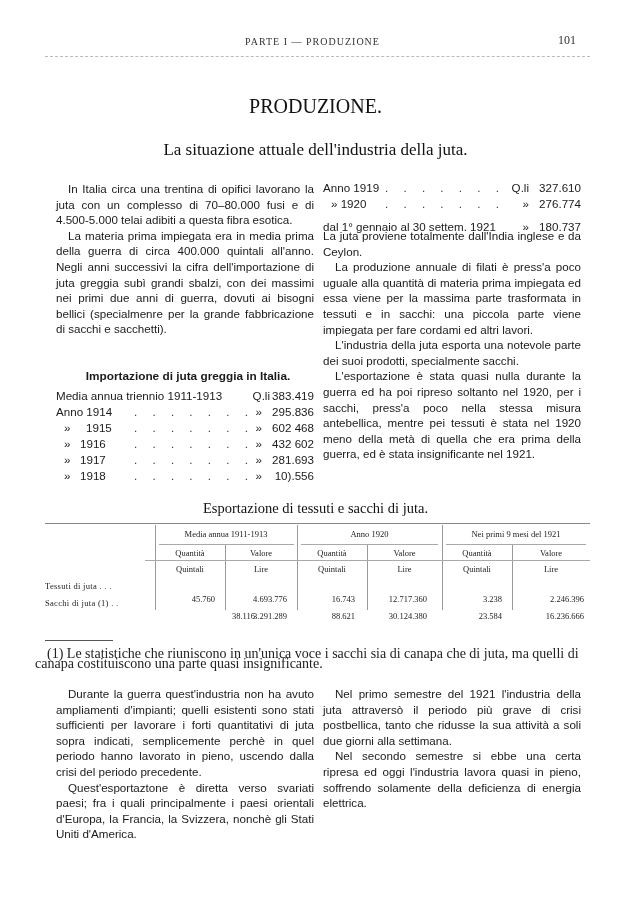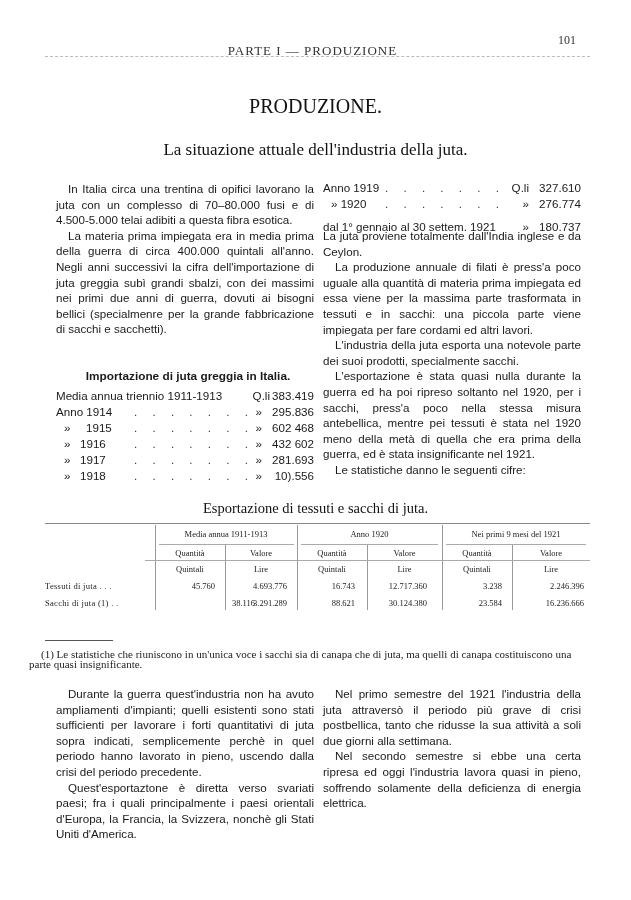--- a/index.html
+++ b/index.html
@@ -3,21 +3,21 @@
 <meta charset="utf-8">
 <style>
   html, body { margin: 0; padding: 0; }
   body {
     width: 631px; height: 900px; background: #ffffff; position: relative; overflow: hidden;
     font-family: "Liberation Sans", sans-serif; color: #1a1a1a;
   }
   .abs { position: absolute; }
   .running-head {
     left: 0; top: 36px; width: 625px; text-align: center;
-    font-family: "Liberation Serif", serif; font-size: 13px; letter-spacing: 1px; color: #333; margin-top: 7px;
+    font-family: "Liberation Serif", serif; font-size: 10px; letter-spacing: 1px; color: #333;
   }
   .page-num {
     left: 558px; top: 33px; font-family: "Liberation Serif", serif; font-size: 12px; color: #333;
   }
   .head-rule {
     left: 45px; top: 56px; width: 545px; height: 0; border-top: 1px dashed #bbb;
   }
   .title {
     left: 0; top: 95px; width: 631px; text-align: center;
     font-family: "Liberation Serif", serif; font-size: 20px; color: #111;
@@ -52,25 +52,25 @@
   .r-row .val { position: absolute; right: 0; }
   .exp-title {
     left: 0; top: 500px; width: 631px; text-align: center;
     font-family: "Liberation Serif", serif; font-size: 14.5px; color: #111;
   }
   .exp-table { left: 45px; top: 523px; width: 545px; font-family: "Liberation Serif", serif; font-size: 8.5px; color: #222; }
   .exp-table .toprule { position: absolute; left: 0; top: 0; width: 545px; border-top: 1.5px solid #888; }
   .exp-table .vline { position: absolute; width: 0; border-left: 1px solid #999; }
   .exp-table .hline { position: absolute; height: 0; border-top: 1px solid #aaa; }
   .exp-table .cell { position: absolute; text-align: center; white-space: nowrap; }
-  .exp-table .num { position: absolute; text-align: right; white-space: nowrap; }
+  .exp-table .num { position: absolute; text-align: right; white-space: nowrap; margin-top: 13px; }
   .exp-table .rowlbl { position: absolute; left: 0; white-space: nowrap; letter-spacing: 0.3px; }
   .fn-rule { left: 45px; top: 640px; width: 68px; border-top: 1px solid #555; }
   .footnote {
-    left: 29px; top: 649px; width: 545px; font-family: "Liberation Serif", serif; font-size: 11px; line-height: 10px; color: #222;
+    left: 35px; top: 649px; width: 545px; font-family: "Liberation Serif", serif; font-size: 14px; line-height: 10px; color: #222;
   }
   .footnote p { margin: 0; text-indent: 12px; }
   .col2-left { left: 56px; top: 686px; width: 258px; }
   .col2-right { left: 323px; top: 686px; width: 258px; }
 </style>
 </head>
 <body>
 
 <div class="abs running-head">PARTE I — PRODUZIONE</div>
 <div class="abs page-num">101</div>
@@ -142,21 +142,20 @@
   <span class="lbl">dal 1° gennaio al 30 settem. 1921</span>
   <span class="unit">»</span>
   <span class="val">180.737</span>
 </div>
 
 <div class="abs col" style="left:323px; top:228px; width:258px;">
   <p style="text-indent:0;">La juta proviene totalmente dall'India inglese e da Ceylon.</p>
   <p>La produzione annuale di filati è press'a poco uguale alla quantità di materia prima impiegata ed essa viene per la massima parte trasformata in tessuti e in sacchi: una piccola parte viene impiegata per fare cordami ed altri lavori.</p>
   <p>L'industria della juta esporta una notevole parte dei suoi prodotti, specialmente sacchi.</p>
   <p>L'esportazione è stata quasi nulla durante la guerra ed ha poi ripreso soltanto nel 1920, per i sacchi, press'a poco nella stessa misura antebellica, mentre pei tessuti è stata nel 1920 meno della metà di quella che era prima della guerra, ed è stata insignificante nel 1921.</p>
-  <p>Le statistiche danno le seguenti cifre:</p>
 </div>
 
 <div class="abs exp-title">Esportazione di tessuti e sacchi di juta.</div>
 
 <div class="abs exp-table">
   <div class="toprule"></div>
 
   <div class="vline" style="left:110px; top:2px; height:85px;"></div>
   <div class="vline" style="left:252px; top:2px; height:85px;"></div>
   <div class="vline" style="left:397px; top:2px; height:85px;"></div>

